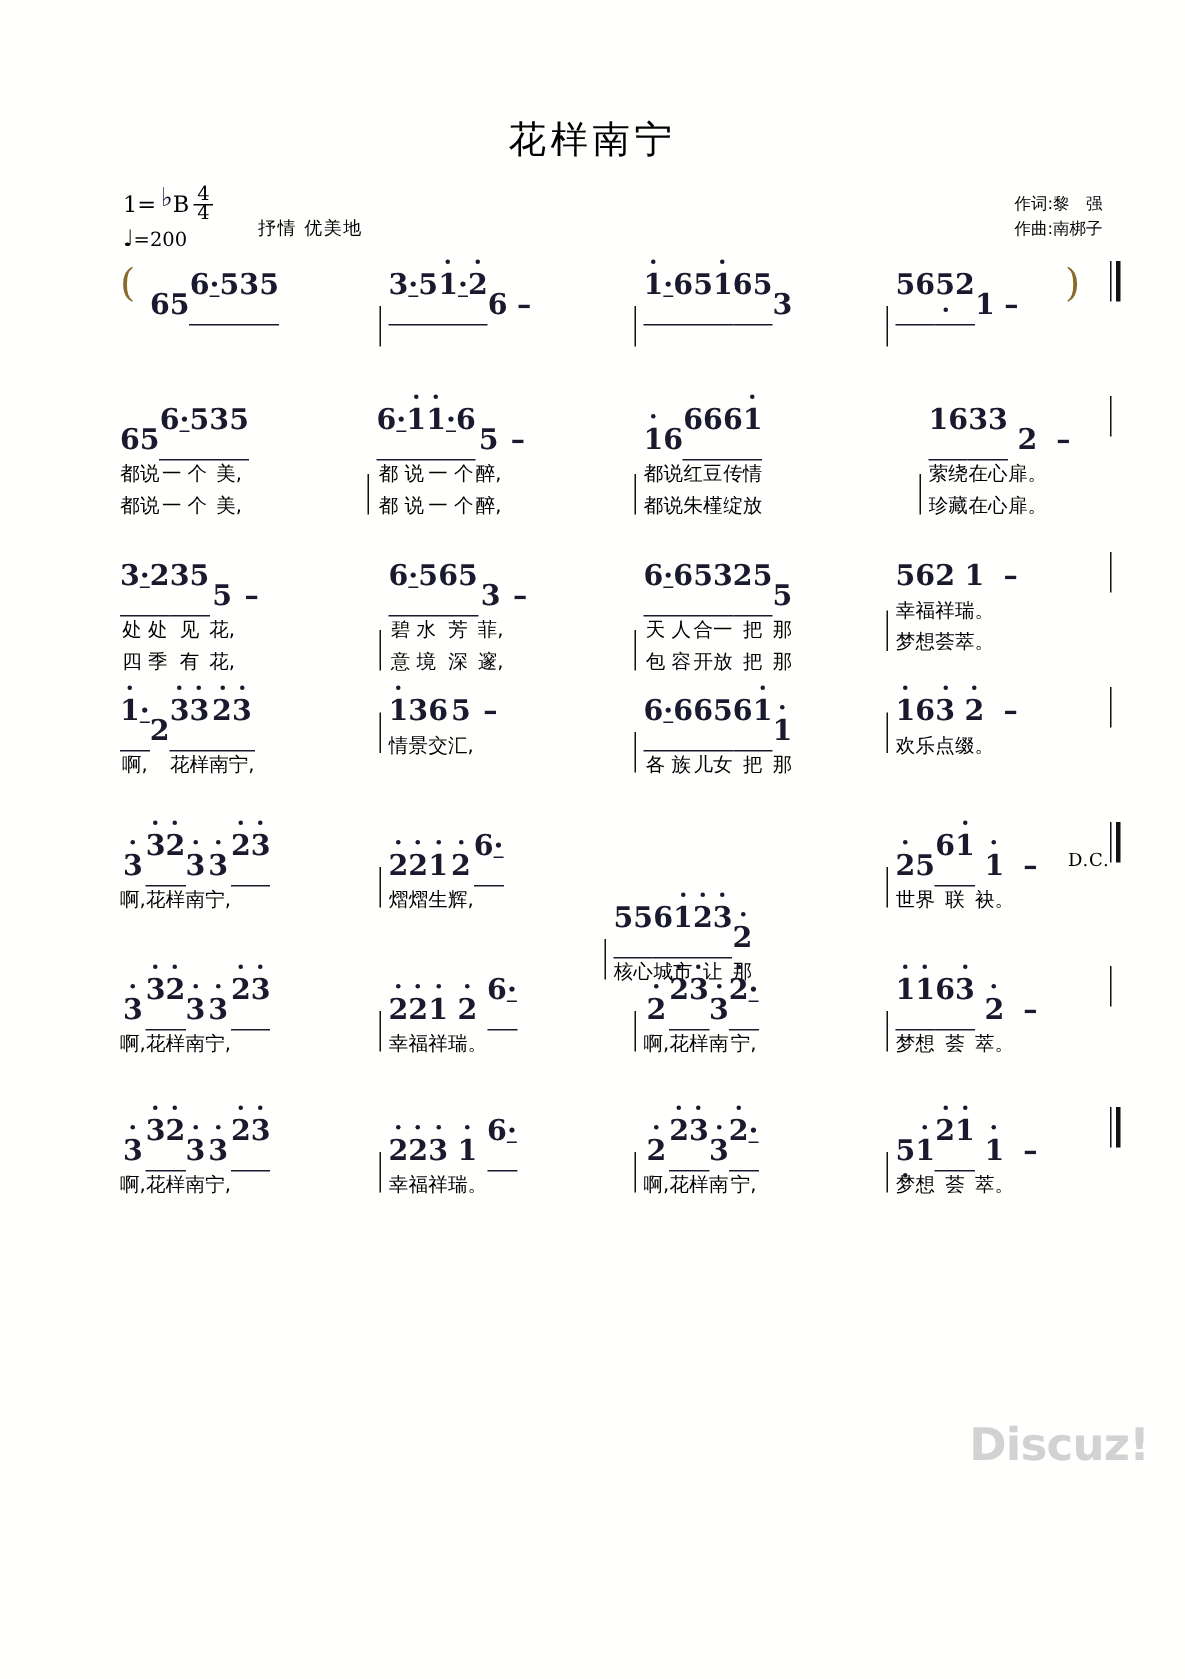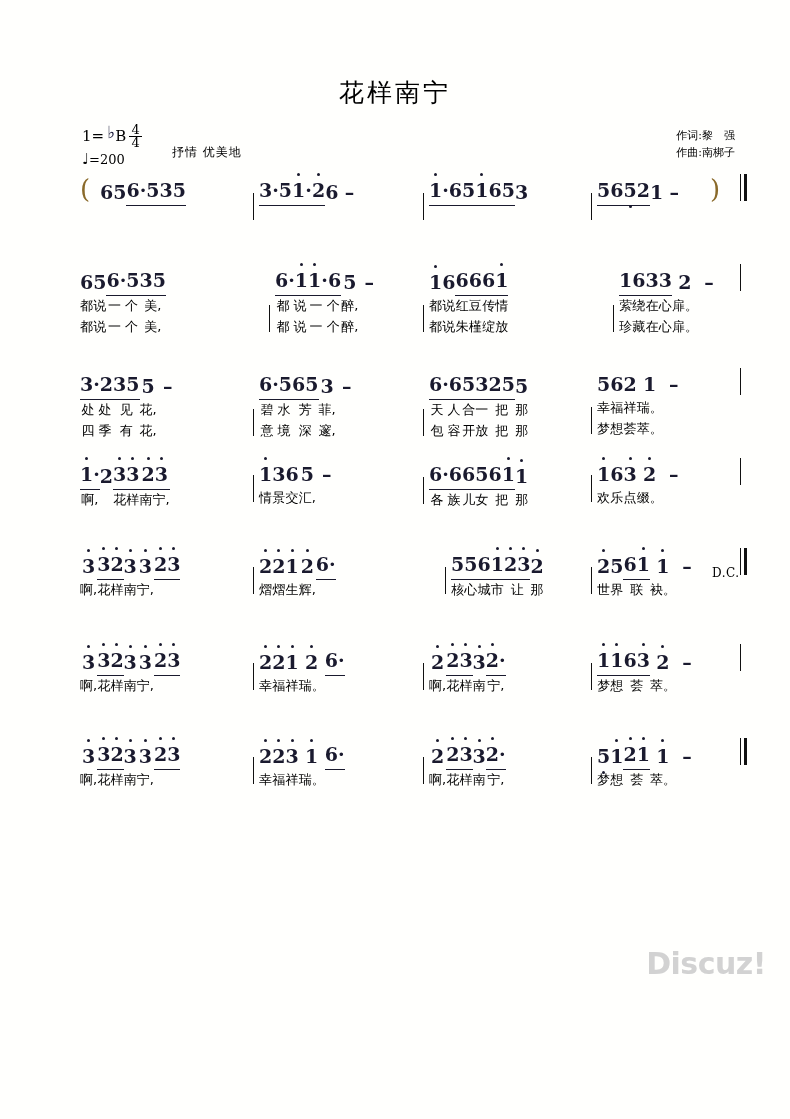--- a/index.html
+++ b/index.html
@@ -54,21 +54,21 @@
   .dash{font-weight:bold;font-size:19px;color:#1a1a2e;display:inline-block;width:22px;}
   .dot-r{font-weight:bold;font-size:19px;color:#1a1a2e;}
 
   
   .oct-up::before{content:"";position:absolute;left:50%;top:-5px;margin-left:-1.5px;
     width:3px;height:3px;border-radius:50%;background:#1a1a2e;}
   .oct-dn::after{content:"";position:absolute;left:50%;bottom:-6px;margin-left:-1.5px;
     width:3px;height:3px;border-radius:50%;background:#1a1a2e;}
 
   
-  .beam1{border-bottom:1.6px solid #1a1a2e;padding-bottom:1px;}
+  .beam1{border-bottom:1.6px solid #1a1a2e;padding-bottom:12px;text-decoration:underline;}
 
   .lyr{font-size:13px;color:#000;letter-spacing:0px;white-space:nowrap;line-height:20px;
        height:20px;font-family:"DejaVu Sans","Liberation Sans",sans-serif;}
   .lyr2{font-size:13px;color:#000;white-space:nowrap;line-height:22px;height:22px;}
   .paren{font-size:26px;font-family:"DejaVu Serif","Liberation Serif",serif;color:#8a6a2a;
          line-height:26px;}
   .dc{font-size:12px;font-family:"DejaVu Serif","Liberation Serif",serif;letter-spacing:.5px;}
 
   .watermark{position:absolute;right:24px;bottom:16px;font-size:30px;font-weight:bold;
              color:#d2d2d2;letter-spacing:-0.5px;font-family:"DejaVu Sans","Liberation Sans",sans-serif;}
@@ -196,21 +196,21 @@
             <div class="notes beam1"><span class="n">6</span><span class="dot-r">·</span><span class="n">5</span></div>
             <div class="lyr">一 个</div>
             <div class="lyr2">一 个</div>
           </div>
           <div class="cell">
             <div class="notes beam1"><span class="n">3</span><span class="n">5</span></div>
             <div class="lyr">美,</div>
             <div class="lyr2">美,</div>
           </div>
         </div>
-        <div class="measure" style="position: absolute; left: 264px; align-items: flex-end;">
+        <div class="measure" style="position: absolute; left: 240px; align-items: flex-end;">
           <span class="barline"></span>
           <div class="cell">
             <div class="notes beam1"><span class="n">6</span><span class="dot-r">·</span><span class="n oct-up">1</span></div>
             <div class="lyr">都 说</div>
             <div class="lyr2">都 说</div>
           </div>
           <div class="cell">
             <div class="notes beam1"><span class="n oct-up">1</span><span class="dot-r">·</span><span class="n">6</span></div>
             <div class="lyr">一 个</div>
             <div class="lyr2">一 个</div>
@@ -495,21 +495,21 @@
           </div>
           <div class="cell">
             <div class="notes "><span class="n oct-up">2</span></div>
             <div class="lyr">辉,</div>
           </div>
           <div class="cell">
             <div class="notes beam1"><span class="n">6</span><span class="dot-r">·</span></div>
             <div class="lyr">&nbsp;</div>
           </div>
         </div>
-        <div class="measure" style="position: absolute; left: 440px;">
+        <div class="measure" style="position: absolute; left: 398px; margin-top: 48px;">
           <span class="barline"></span>
           <div class="cell">
             <div class="notes beam1"><span class="n">5</span><span class="n">5</span></div>
             <div class="lyr">核心</div>
           </div>
           <div class="cell">
             <div class="notes beam1"><span class="n">6</span><span class="n oct-up">1</span></div>
             <div class="lyr">城市</div>
           </div>
           <div class="cell">

